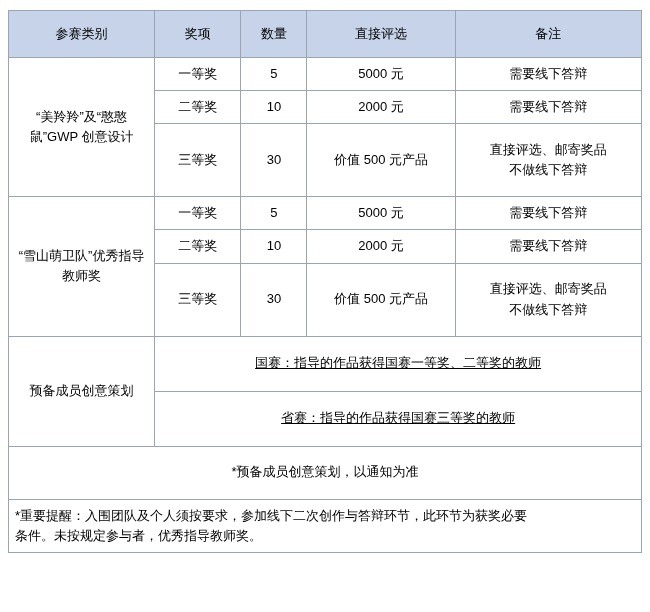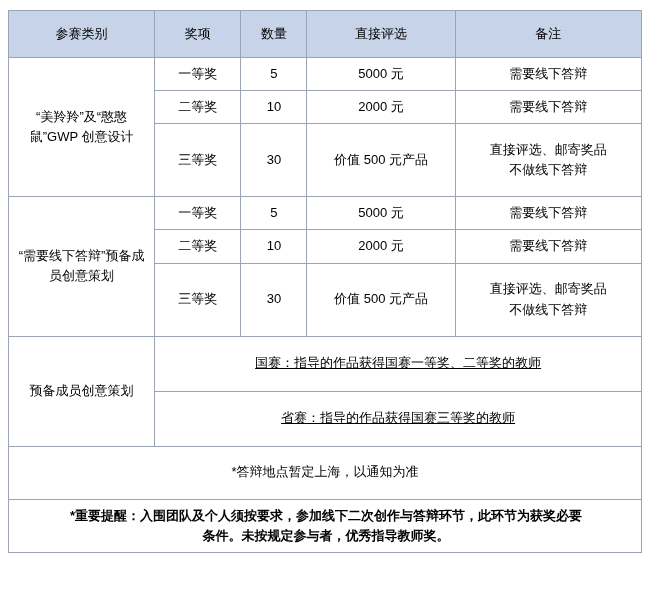--- a/index.html
+++ b/index.html
@@ -83,23 +83,22 @@
   }
   td.note-red-center {
     text-align: center;
     color: #e8342a;
     font-size: 13px;
     line-height: 2.1;
     padding: 6px 12px;
   }
   .red-block {
     display: block;
-    text-align: center;
+    text-align: left;
     padding-left: 2px;
-    font-weight: bold;
   }
 </style>
 </head>
 <body>
 
 <div class="sheet">
   <table class="award-table">
     <colgroup>
       <col class="col-cat">
       <col class="col-award">
@@ -135,21 +134,21 @@
         <td class="row-tall">三等奖</td>
         <td class="row-tall">30</td>
         <td class="row-tall">价值 500 元产品</td>
         <td class="row-tall note-two">
           <span>直接评选、邮寄奖品</span><br>
           <span>不做线下答辩</span>
         </td>
       </tr>
 
       <tr>
-        <td class="cat-cell" rowspan="3">“需要线下答辩”预备成员创意策划</td>
+        <td class="cat-cell" rowspan="3">“雪山萌卫队”优秀指导教师奖</td>
         <td>一等奖</td>
         <td>5</td>
         <td>5000 元</td>
         <td>需要线下答辩</td>
       </tr>
       <tr>
         <td>二等奖</td>
         <td>10</td>
         <td>2000 元</td>
         <td>需要线下答辩</td>
@@ -166,21 +165,21 @@
 
       <tr>
         <td class="teacher-label" rowspan="2">预备成员创意策划</td>
         <td class="teacher-line" colspan="4">国赛：指导的作品获得国赛一等奖、二等奖的教师</td>
       </tr>
       <tr>
         <td class="teacher-line" colspan="4">省赛：指导的作品获得国赛三等奖的教师</td>
       </tr>
 
       <tr>
-        <td class="note-red" colspan="5">*答辩地点暂定上海，以通知为准</td>
+        <td class="note-red" colspan="5">*预备成员创意策划，以通知为准</td>
       </tr>
 
       <tr>
         <td class="note-red-center" colspan="5">
           <span class="red-block">*重要提醒：入围团队及个人须按要求，参加线下二次创作与答辩环节，此环节为获奖必要</span>
           <span class="red-block l2">条件。未按规定参与者，优秀指导教师奖。</span>
         </td>
       </tr>
     </tbody>
   </table>

